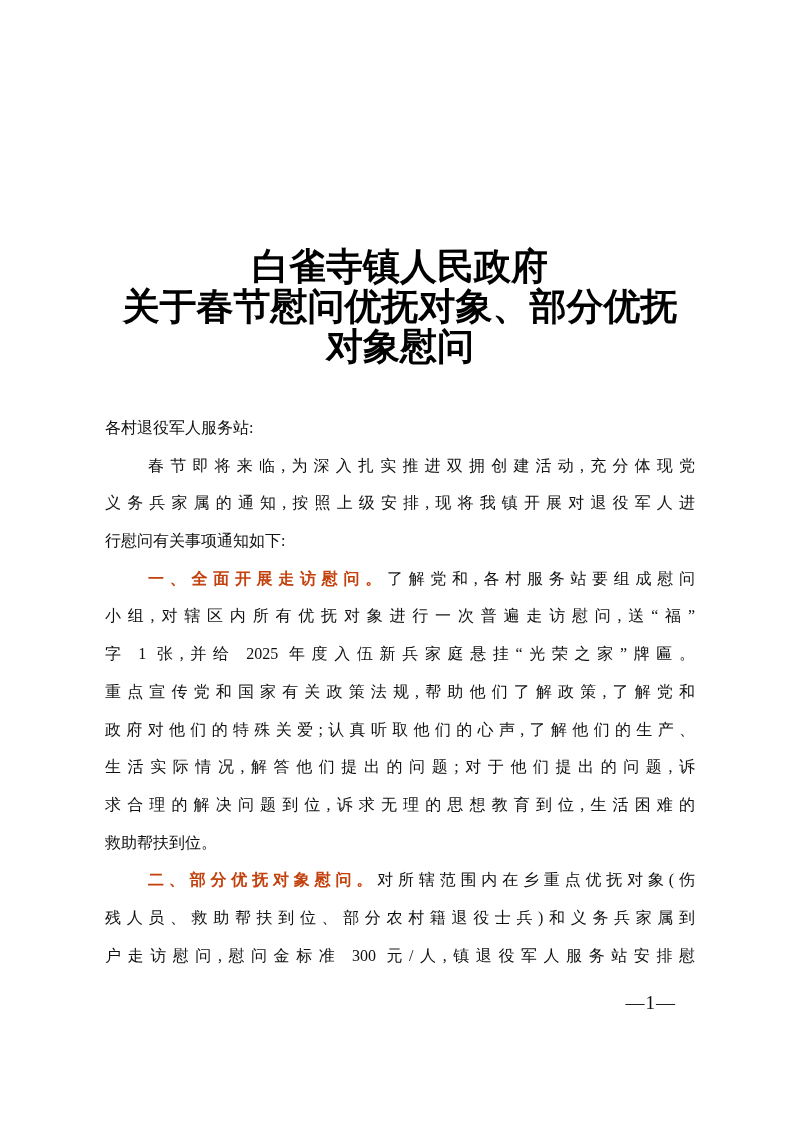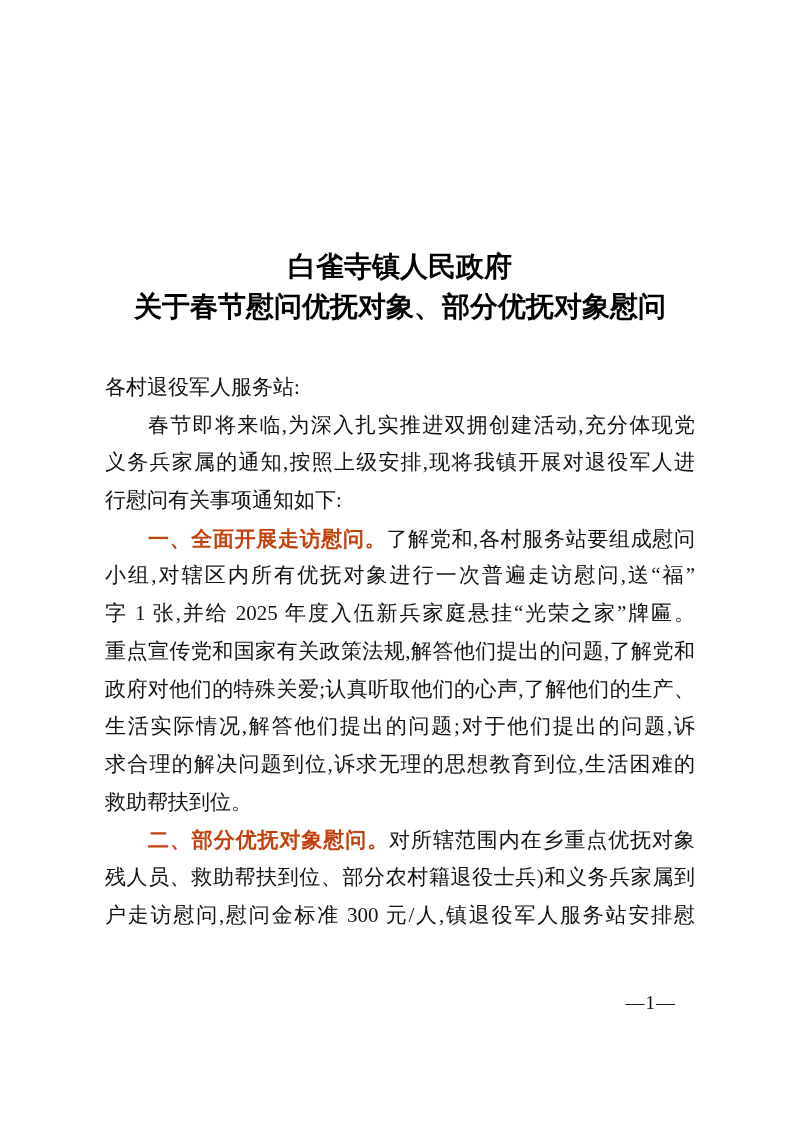--- a/index.html
+++ b/index.html
@@ -17,29 +17,29 @@
   .content {
     position: absolute;
     left: 105px;
     top: 0;
     width: 590px;
   }
   .title {
     padding-top: 247px;
     font-family: "Liberation Sans", sans-serif;
     font-weight: 700;
-    font-size: 28px;
+    font-size: 37px;
     line-height: 40px;
     text-align: center;
     color: #000000;
   }
   .title-line { display: block; }
   .doc-body {
     margin-top: 42px;
-    font-size: 21px;
+    font-size: 16px;
     color: #111111;
   }
   .line {
     height: 37.7px;
     line-height: 37.7px;
     text-align: justify;
     overflow: hidden;
   }
   .line.fill { text-align-last: justify; }
   .line.indent { text-indent: 43px; }
@@ -68,21 +68,21 @@
       <span class="title-line">关于春节慰问优抚对象、部分优抚对象慰问</span>
     </h1>
     <div class="doc-body" id="body-lines">
         <div class="line"><span class="seg">各村退役军人服务站:</span></div>
         <div class="line fill indent"><span class="seg">春节即将来临,为深入扎实推进双拥创建活动,充分体现党</span></div>
         <div class="line fill"><span class="seg">义务兵家属的通知,按照上级安排,现将我镇开展对退役军人进</span></div>
         <div class="line"><span class="seg">行慰问有关事项通知如下:</span></div>
         <div class="line fill indent"><span class="seg bold">一、全面开展走访慰问。</span><span class="seg">了解党和,各村服务站要组成慰问</span></div>
         <div class="line fill"><span class="seg">小组,对辖区内所有优抚对象进行一次普遍走访慰问,送“福”</span></div>
         <div class="line fill"><span class="seg">字 1 张,并给 2025 年度入伍新兵家庭悬挂“光荣之家”牌匾。</span></div>
-        <div class="line fill"><span class="seg">重点宣传党和国家有关政策法规,解答他们提出的问题,了解党和</span></div>
+        <div class="line fill"><span class="seg">重点宣传党和国家有关政策法规,帮助他们了解政策,了解党和</span></div>
         <div class="line fill"><span class="seg">政府对他们的特殊关爱;认真听取他们的心声,了解他们的生产、</span></div>
         <div class="line fill"><span class="seg">生活实际情况,解答他们提出的问题;对于他们提出的问题,诉</span></div>
         <div class="line fill"><span class="seg">求合理的解决问题到位,诉求无理的思想教育到位,生活困难的</span></div>
         <div class="line"><span class="seg">救助帮扶到位。</span></div>
         <div class="line fill indent"><span class="seg bold">二、部分优抚对象慰问。</span><span class="seg">对所辖范围内在乡重点优抚对象(伤</span></div>
         <div class="line fill"><span class="seg">残人员、救助帮扶到位、部分农村籍退役士兵)和义务兵家属到</span></div>
         <div class="line fill"><span class="seg">户走访慰问,慰问金标准 300 元/人,镇退役军人服务站安排慰</span></div>
       </div>
   </div>
   <div class="page-number">—1—</div>

